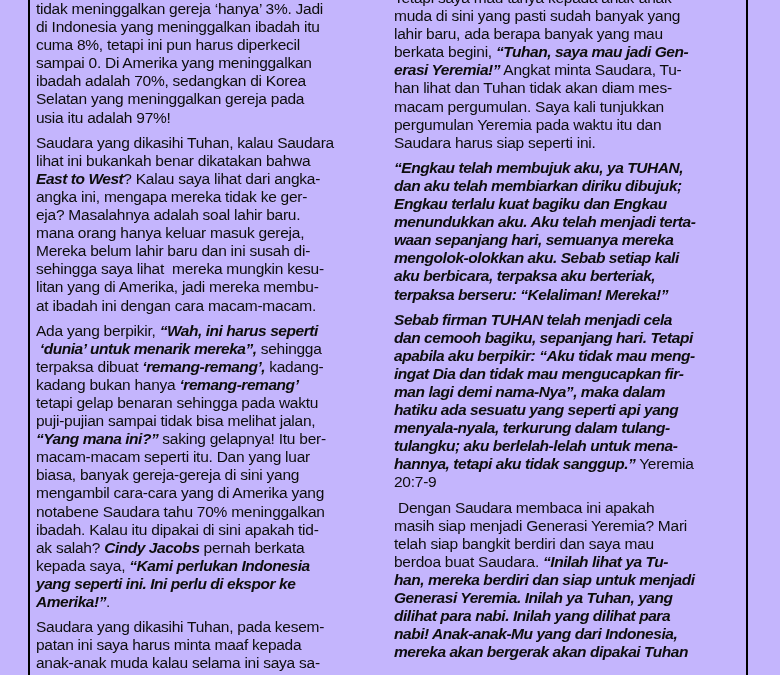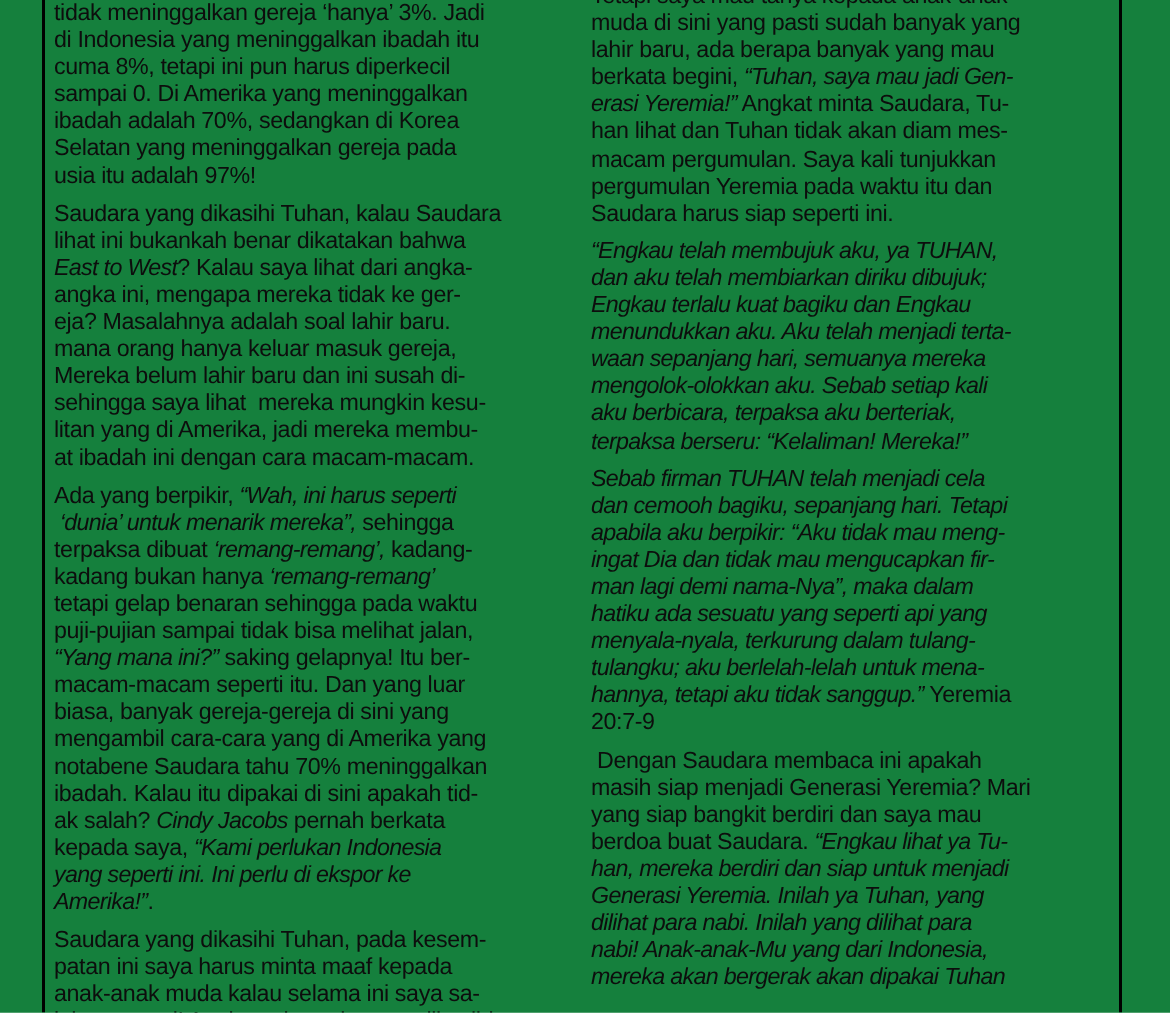--- a/index.html
+++ b/index.html
@@ -24,27 +24,27 @@
   .col.right{left:394px;top:-11px;}
   .para{margin:0 0 7px 0;}
   .line{
     white-space:pre;
     height:18.1px;
     line-height:18.1px;
     font-size:15.5px;
     letter-spacing:-0.25px;
   }
   .s-r{font-style:normal;font-weight:400;}
-  .s-bi{font-style:italic;font-weight:400;letter-spacing:-0.45px;}
+  .s-bi{font-style:italic;font-weight:700;letter-spacing:-0.45px;}
   .s-b{font-style:normal;font-weight:400;}
 </style>
 </head>
 <body>
 
-<div class="page" style="background: #15803d; color: rgb(13, 13, 13);">
+<div class="page" style="background: #c4b5fd; color: rgb(13, 13, 13);">
   <div class="vrule left" style="background: rgb(0, 0, 0);"></div>
   <div class="vrule right" style="background: rgb(0, 0, 0);"></div>
   <div class="col left">
       <div class="para">
         <div class="line"><span class="s-r">tidak meninggalkan gereja ‘hanya’ 3%. Jadi</span></div>
         <div class="line"><span class="s-r">di Indonesia yang meninggalkan ibadah itu</span></div>
         <div class="line"><span class="s-r">cuma 8%, tetapi ini pun harus diperkecil</span></div>
         <div class="line"><span class="s-r">sampai 0. Di Amerika yang meninggalkan</span></div>
         <div class="line"><span class="s-r">ibadah adalah 70%, sedangkan di Korea</span></div>
         <div class="line"><span class="s-r">Selatan yang meninggalkan gereja pada</span></div>
@@ -117,22 +117,22 @@
         <div class="line"><span class="s-bi">man lagi demi nama-Nya”, maka dalam</span></div>
         <div class="line"><span class="s-bi">hatiku ada sesuatu yang seperti api yang</span></div>
         <div class="line"><span class="s-bi">menyala-nyala, terkurung dalam tulang-</span></div>
         <div class="line"><span class="s-bi">tulangku; aku berlelah-lelah untuk mena-</span></div>
         <div class="line"><span class="s-bi">hannya, tetapi aku tidak sanggup.”</span><span class="s-b"> Yeremia</span></div>
         <div class="line"><span class="s-b">20:7-9</span></div>
       </div>
       <div class="para">
         <div class="line"><span class="s-r"> Dengan Saudara membaca ini apakah</span></div>
         <div class="line"><span class="s-r">masih siap menjadi Generasi Yeremia? Mari</span></div>
-        <div class="line"><span class="s-r">yang siap bangkit berdiri dan saya mau</span></div>
-        <div class="line"><span class="s-r">berdoa buat Saudara. </span><span class="s-bi">“Engkau lihat ya Tu-</span></div>
+        <div class="line"><span class="s-r">telah siap bangkit berdiri dan saya mau</span></div>
+        <div class="line"><span class="s-r">berdoa buat Saudara. </span><span class="s-bi">“Inilah lihat ya Tu-</span></div>
         <div class="line"><span class="s-bi">han, mereka berdiri dan siap untuk menjadi</span></div>
         <div class="line"><span class="s-bi">Generasi Yeremia. Inilah ya Tuhan, yang</span></div>
         <div class="line"><span class="s-bi">dilihat para nabi. Inilah yang dilihat para</span></div>
         <div class="line"><span class="s-bi">nabi! Anak-anak-Mu yang dari Indonesia,</span></div>
         <div class="line"><span class="s-bi">mereka akan bergerak akan dipakai Tuhan</span></div>
       </div>
     </div>
 </div>
 
 </body></html>

